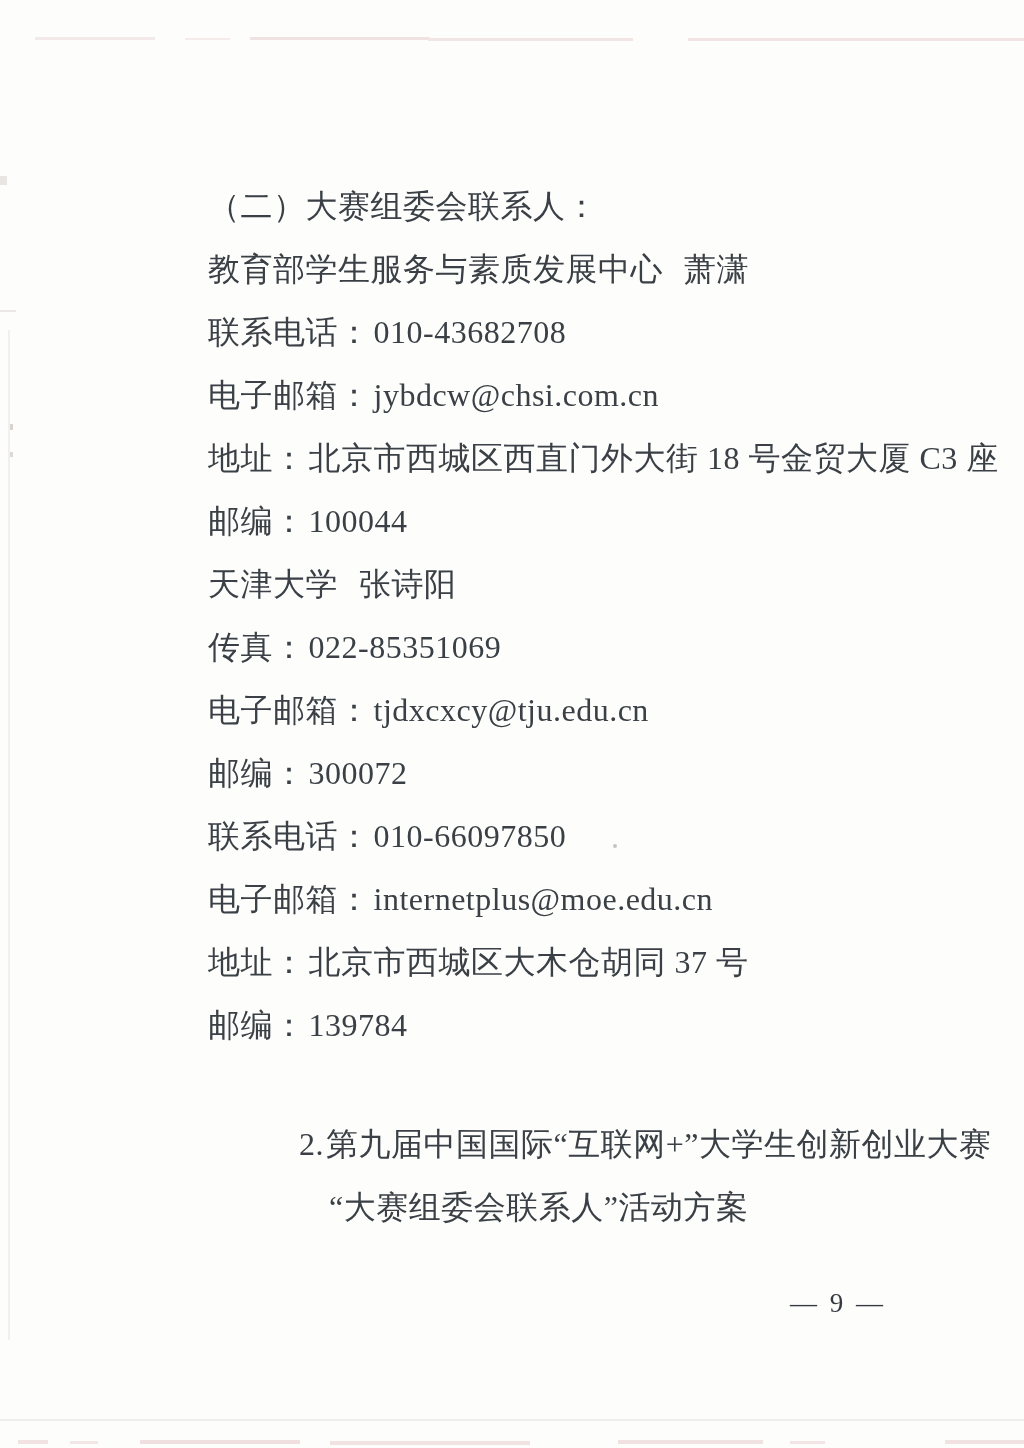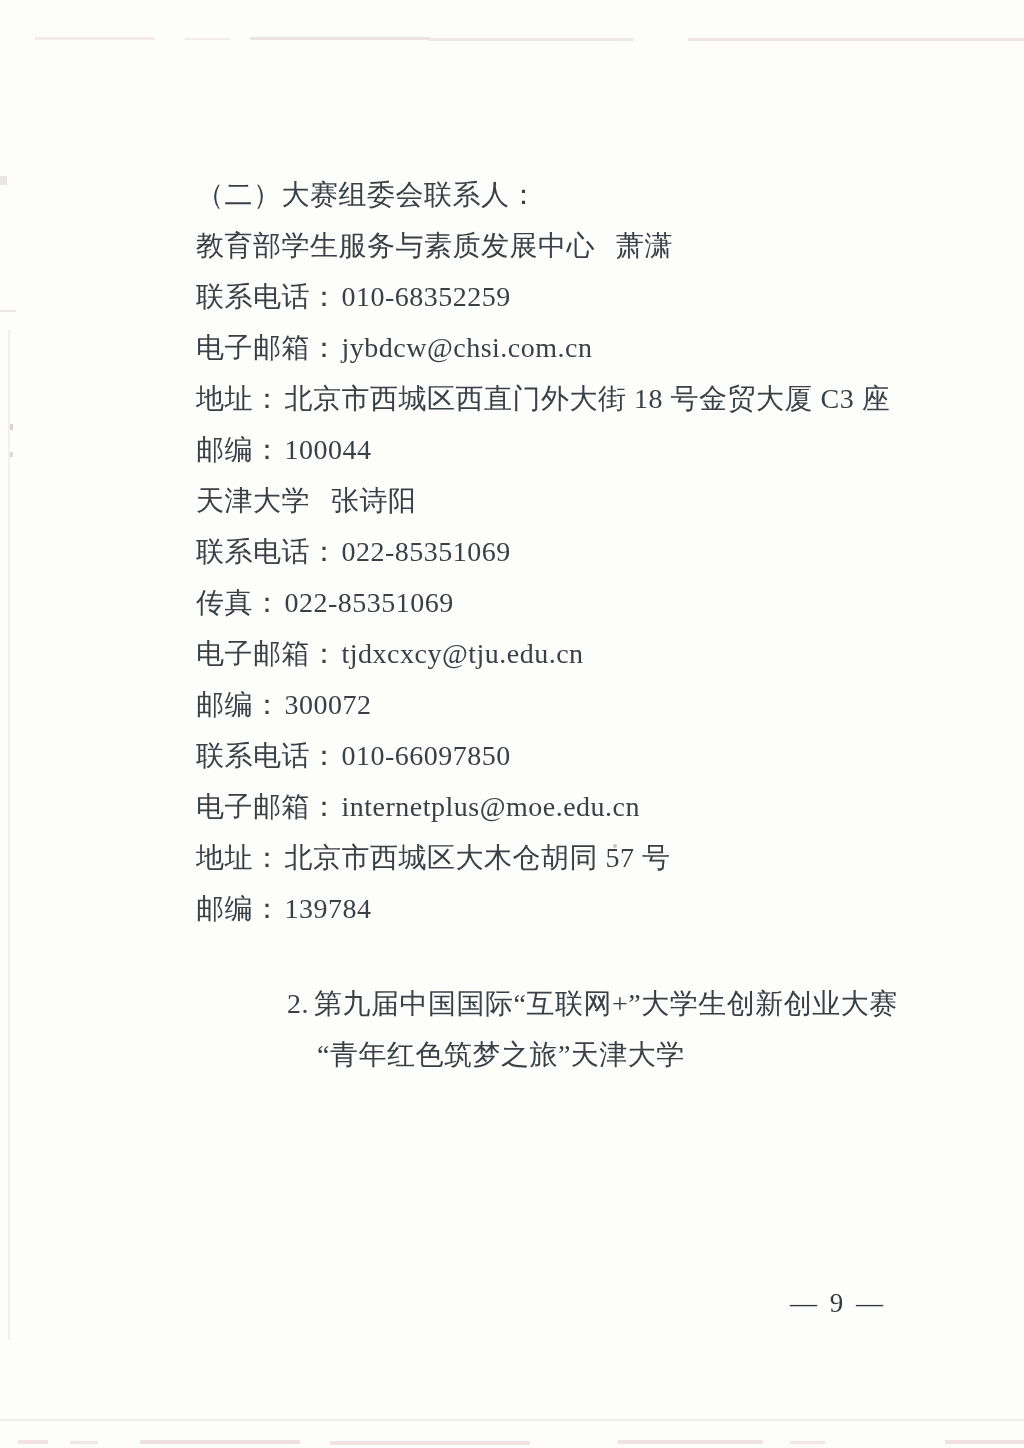--- a/index.html
+++ b/index.html
@@ -41,24 +41,24 @@
   .bot-seg-7 { top: 1440px; left: 945px; width: 79px;  height: 4px; background: #f0e2e1; }
 
   
   .content {
     position: absolute;
     left: 196px;
     top: 169px;
     width: 740px;
   }
   p.line {
-    margin: 0;
+    margin: 12px;
     height: 51px;
     line-height: 51px;
-    font-size: 28px;
+    font-size: 32px;
     white-space: nowrap;
     letter-spacing: 0.5px;
   }
   .wgap   { display: inline-block; width: 21px; }
   .val    { margin-left: 3px; }
   .spacer { height: 44px; }
 
   .att-label  { display: inline-block; width: 91px; }
   .att-num    { display: inline-block; width: 27px; }
   .att-cont   { padding-left: 121px; }
@@ -96,36 +96,35 @@
 <div class="artifact bot-seg-4"></div>
 <div class="artifact bot-seg-5"></div>
 <div class="artifact bot-seg-6"></div>
 <div class="artifact bot-seg-7"></div>
 
 <main class="content">
 
   <p class="line">（二）大赛组委会联系人：</p>
 
   <p class="line"><span>教育部学生服务与素质发展中心</span><span class="wgap"></span><span>萧潇</span></p>
-  <p class="line"><span>联系电话：</span><span class="val">010-68352259</span></p>
+  <p class="line"><span>联系电话：</span><span class="val">010-43682708</span></p>
   <p class="line"><span>电子邮箱：</span><span class="val">jybdcw@chsi.com.cn</span></p>
   <p class="line"><span>地址：</span><span class="val">北京市西城区西直门外大街 18 号金贸大厦 C3 座</span></p>
   <p class="line"><span>邮编：</span><span class="val">100044</span></p>
 
   <p class="line"><span>天津大学</span><span class="wgap"></span><span>张诗阳</span></p>
-  <p class="line"><span>联系电话：</span><span class="val">022-85351069</span></p>
   <p class="line"><span>传真：</span><span class="val">022-85351069</span></p>
   <p class="line"><span>电子邮箱：</span><span class="val">tjdxcxcy@tju.edu.cn</span></p>
   <p class="line"><span>邮编：</span><span class="val">300072</span></p>
 
   <p class="line"><span>联系电话：</span><span class="val">010-66097850</span></p>
   <p class="line"><span>电子邮箱：</span><span class="val">internetplus@moe.edu.cn</span></p>
-  <p class="line"><span>地址：</span><span class="val">北京市西城区大木仓胡同 57 号</span></p>
+  <p class="line"><span>地址：</span><span class="val">北京市西城区大木仓胡同 37 号</span></p>
   <p class="line"><span>邮编：</span><span class="val">139784</span></p>
 
   <div class="spacer"></div>
 
   <p class="line"><span class="att-label"></span><span class="att-num">2.</span><span>第九届中国国际“互联网+”大学生创新创业大赛</span></p>
-  <p class="line att-cont">“青年红色筑梦之旅”天津大学</p>
+  <p class="line att-cont">“大赛组委会联系人”活动方案</p>
 
 </main>
 
 <div class="footer">— 9 —</div>
 
 </body></html>

